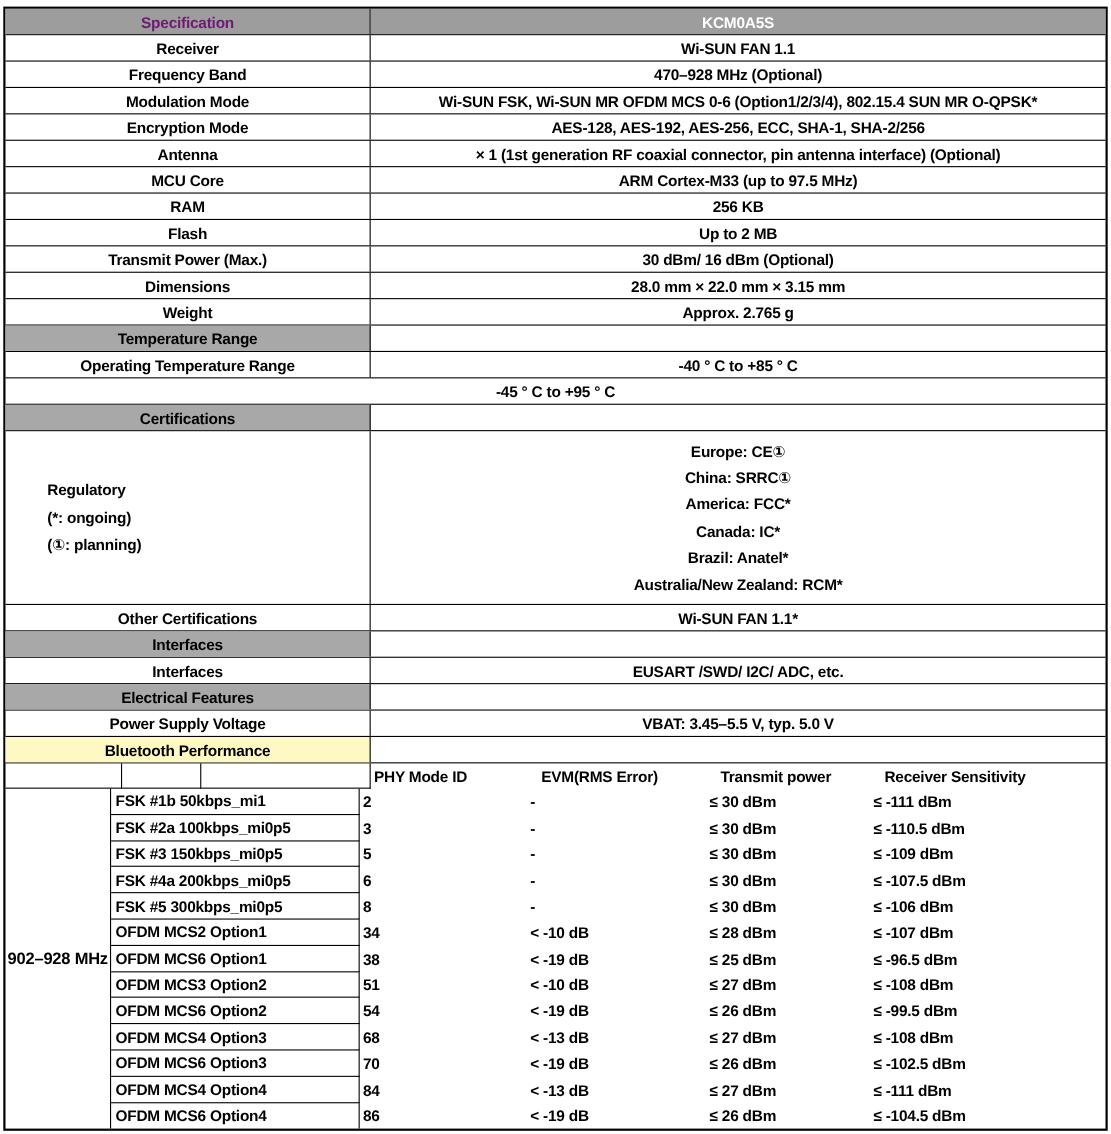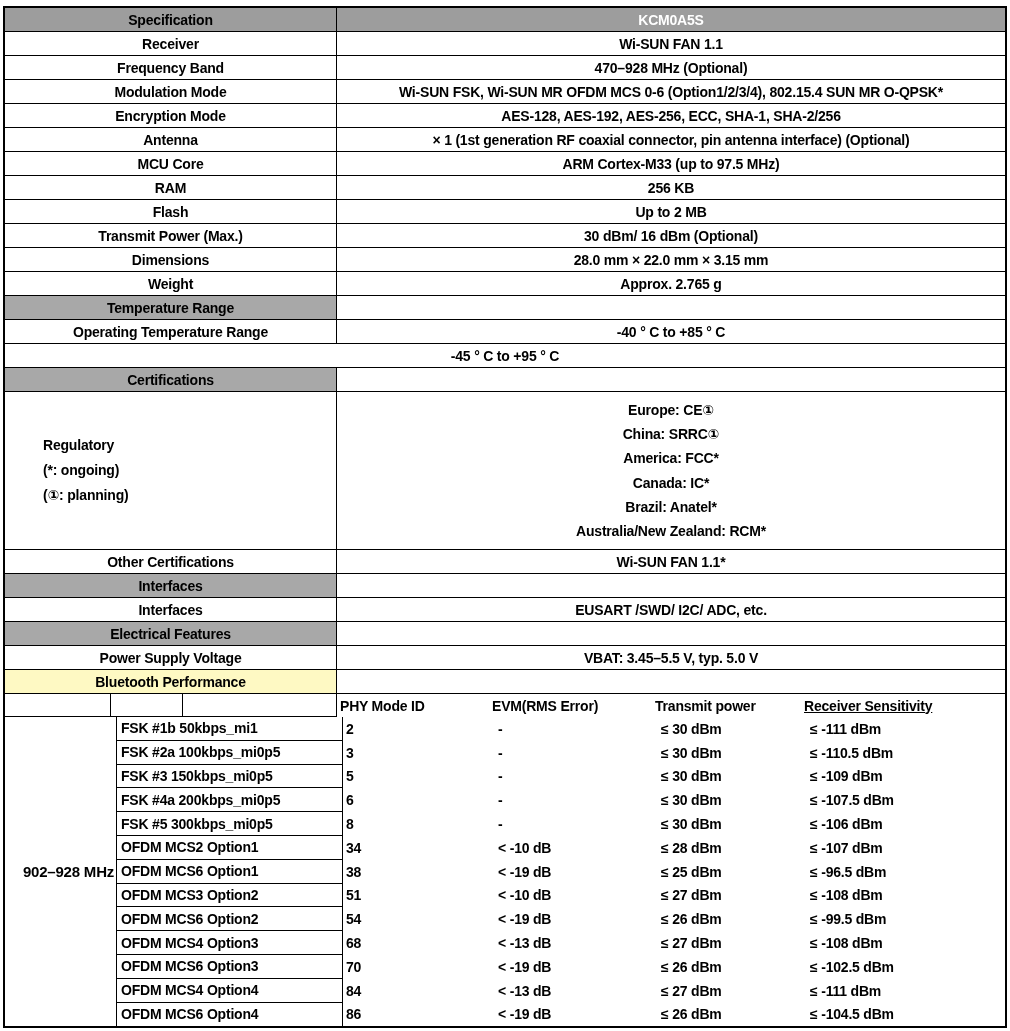--- a/index.html
+++ b/index.html
@@ -25,44 +25,44 @@
   .tall-right { flex-direction:column; justify-content:center; line-height:24.2px; }
 
   
   .bt-head { display:flex; height:24px; border-top:1px solid #000; }
   .hc { height:100%; border-right:1px solid #000; border-bottom:1px solid #000; }
   .hc1 { width:106px; } .hc2 { width:72px; } .hc3 { width:154px; }
   .hlabels { flex:1; display:flex; align-items:center; }
   .col-phy { width:155px; padding-left:3px; }
   .col-evm { width:163px; }
   .col-tx  { width:149px; }
-  .col-rx  { flex:1;text-decoration:underline; }
+  .col-rx  { flex:1; }
 
   .bt-body { display:flex; }
   .band-cell {
     width:96px; border-right:1px solid #000;
-    display:flex; align-items:center; justify-content:center; font-size:15px; white-space:nowrap;margin-left:16px;
+    display:flex; align-items:center; justify-content:center; font-size:15px; white-space:nowrap;
   }
   .bt-rows { flex:1; }
   .bt-row { display:flex; height:23.8px; }
   .mode-cell {
     width:226px; border-right:1px solid #000; border-bottom:1px solid #000;
     display:flex; align-items:center; padding-left:4px; white-space:nowrap;
   }
   .bt-row:last-child .mode-cell { border-bottom:none; }
   .v { display:flex; align-items:center; white-space:nowrap; }
   .v1 { width:155px; padding-left:3px; } .v2 { width:163px; } .v3 { width:149px; } .v4 { flex:1; }
 </style>
 </head>
 <body>
 
 <div class="sheet">
 
   <div class="s-row first">
-    <div class="s-left hdr-bg" style="background: rgb(157, 157, 157); color: #000000;">Specification</div>
+    <div class="s-left hdr-bg" style="background: rgb(157, 157, 157); color: #701a75;">Specification</div>
     <div class="s-right hdr-bg" style="background: rgb(157, 157, 157); color: rgb(255, 255, 255);">KCM0A5S</div>
   </div>
 
   <div id="spec-rows">
       <div class="s-row">
         <div class="s-left">Receiver</div>
         <div class="s-right">Wi-SUN FAN 1.1</div>
       </div>
       <div class="s-row">
         <div class="s-left">Frequency Band</div>

